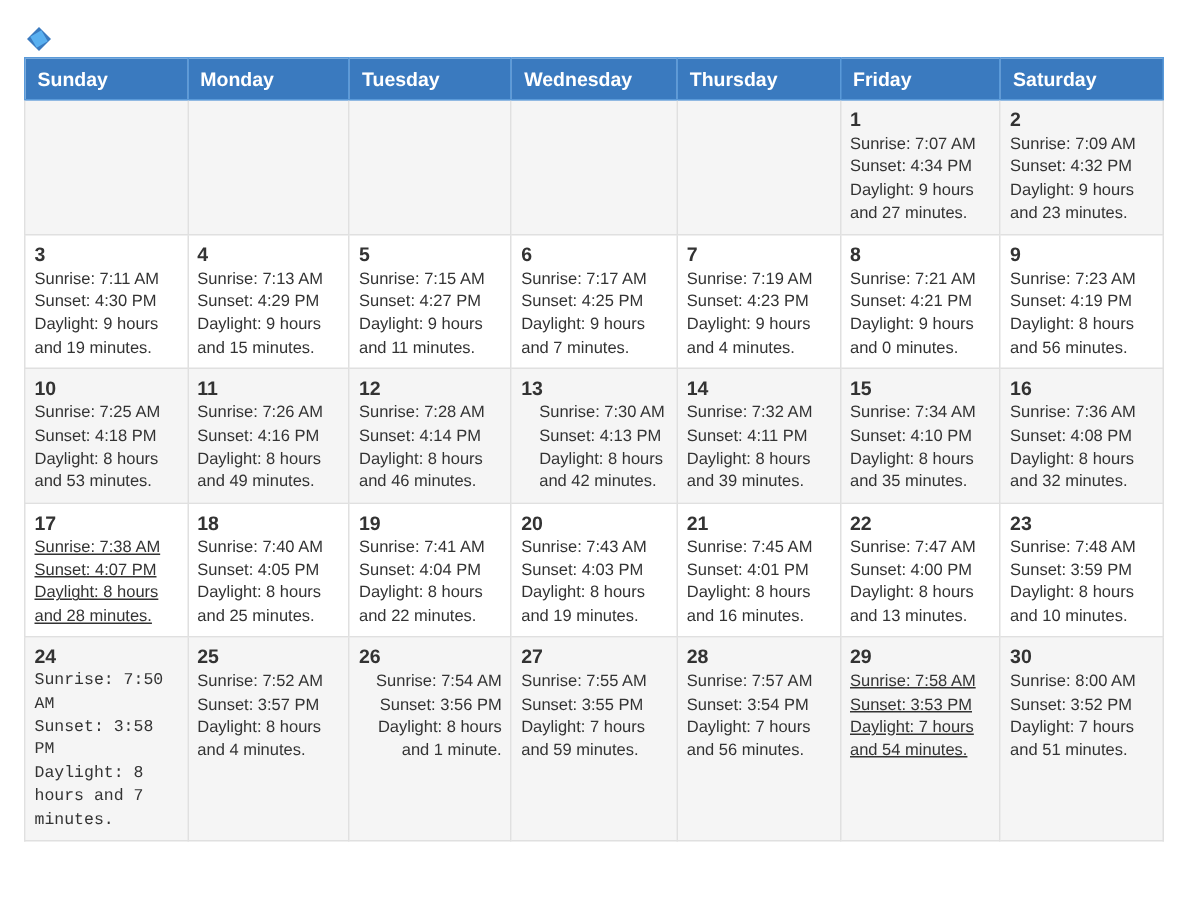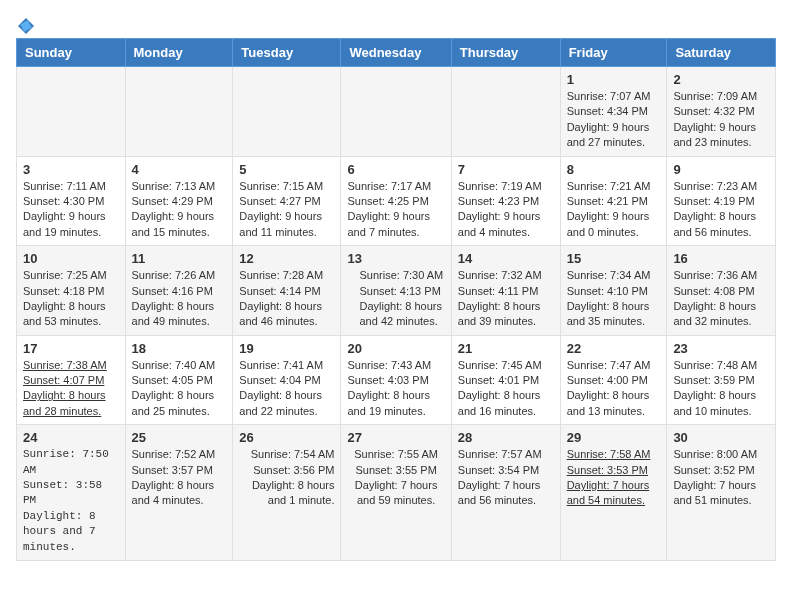--- a/index.html
+++ b/index.html
@@ -286,21 +286,21 @@
 Daylight: 8 hours and 4 minutes.</div>
         </td>
         <td>
           <span class="day-num">26</span>
           <div class="cell-content" style="white-space: pre-line; text-align: right;">Sunrise: 7:54 AM
 Sunset: 3:56 PM
 Daylight: 8 hours and 1 minute.</div>
         </td>
         <td>
           <span class="day-num">27</span>
-          <div class="cell-content" style="white-space: pre-line; text-align: center;">Sunrise: 7:55 AM
+          <div class="cell-content" style="white-space: pre-line;">Sunrise: 7:55 AM
 Sunset: 3:55 PM
 Daylight: 7 hours and 59 minutes.</div>
         </td>
         <td>
           <span class="day-num">28</span>
           <div class="cell-content" style="white-space: pre-line;">Sunrise: 7:57 AM
 Sunset: 3:54 PM
 Daylight: 7 hours and 56 minutes.</div>
         </td>
         <td>

